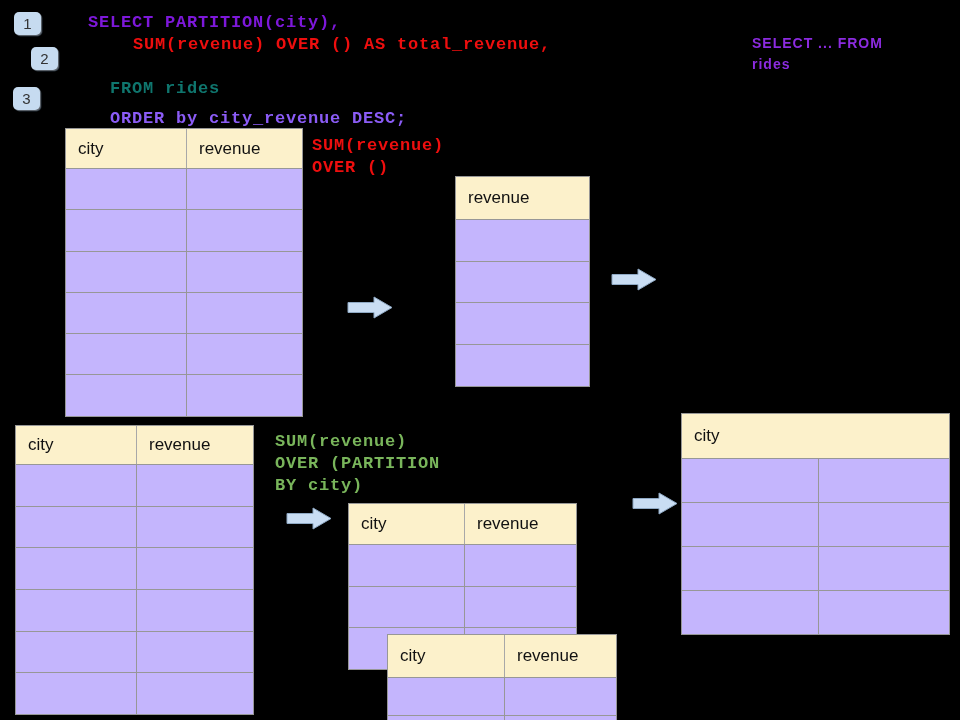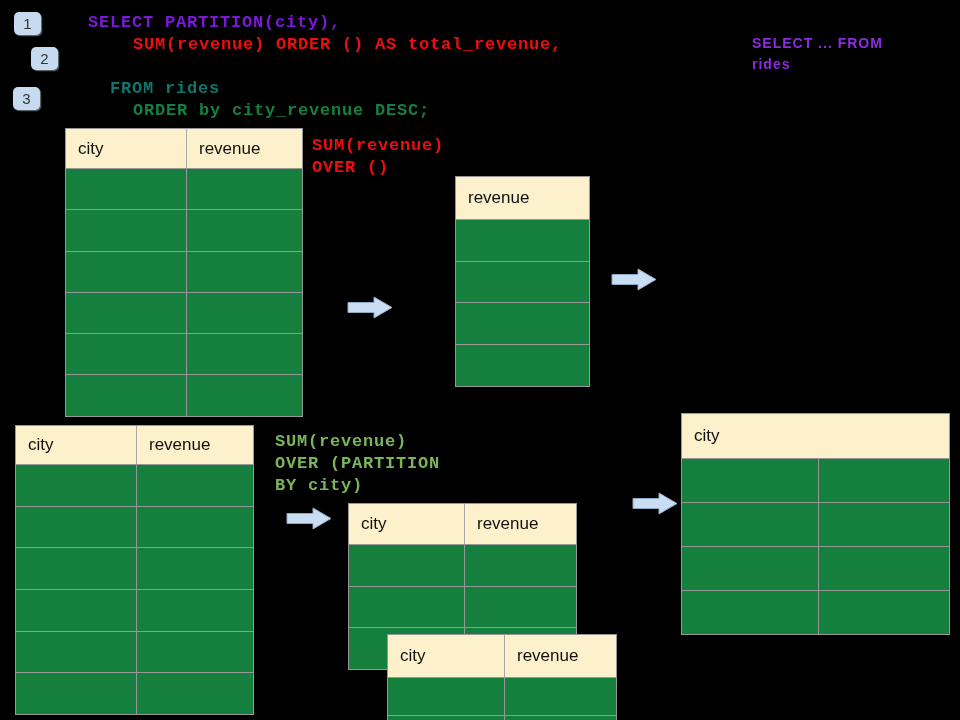--- a/index.html
+++ b/index.html
@@ -5,21 +5,21 @@
   html,body{margin:0;padding:0;background:#000;}
   .page{position:relative;width:960px;height:720px;background:#000;overflow:hidden;
         font-family:"Liberation Sans",sans-serif;}
   .code{position:absolute;font-family:"Liberation Mono","DejaVu Sans Mono",monospace;
         font-weight:bold;white-space:pre;font-size:17px;line-height:22px;letter-spacing:0.8px;}
   .code-small{position:absolute;font-family:Liberation Sans, sans-serif;
         font-weight:bold;white-space:pre;font-size:14px;line-height:21px;letter-spacing:1px;}
   .badge{position:absolute;width:27px;height:23px;border-radius:5px;background:#c6dbf0;
          color:#333;display:flex;align-items:center;justify-content:center;
          font-size:15px;box-shadow:1px 1px 0 rgba(255,255,255,0.25), 1.5px 1.5px 0 rgba(70,90,110,0.5);}
-  .tbl{position:absolute;background:#15803d;border:1px solid #979797;box-sizing:border-box;}
+  .tbl{position:absolute;background:#c4b5fd;border:1px solid #979797;box-sizing:border-box;}
   .thead{display:flex;background:#fcf1cb;height:var(--hh);}
   .th{box-sizing:border-box;display:flex;align-items:center;padding-left:12px;
       font-size:17px;color:#111;overflow:hidden;}
   .th.c1{width:var(--c1);flex:none;}
   .th.c2{flex:1;border-left:1px solid #a8a8a8;}
   .th.single{flex:1;}
   .tr{display:flex;height:var(--rh);border-top:1px solid #979797;box-sizing:border-box;}
   .td{box-sizing:border-box;height:100%;}
   .td.c1{width:var(--c1);flex:none;}
   .td.c2{flex:1;border-left:1px solid #979797;}
@@ -29,23 +29,23 @@
 </head>
 <body>
 
 <div class="page">
 
   <div class="badge" style="left:14px;top:12px;">1</div>
   <div class="badge" style="left:31px;top:47px;">2</div>
   <div class="badge" style="left:13px;top:87px;">3</div>
 
   <div class="code" style="left: 88px; top: 12px; color: rgb(125, 24, 218);">SELECT PARTITION(city),</div>
-  <div class="code" style="left: 133px; top: 34px; color: rgb(238, 14, 14);">SUM(revenue) ORDER () AS total_revenue,</div>
+  <div class="code" style="left: 133px; top: 34px; color: rgb(238, 14, 14);">SUM(revenue) OVER () AS total_revenue,</div>
   <div class="code" style="left: 110px; top: 78px; color: #0f766e;">FROM rides</div>
-  <div class="code" style="left: 110px; top: 100px; color: #15803d; margin-left: 23px;">ORDER by city_revenue DESC;</div>
+  <div class="code" style="left: 110px; top: 108px; color: #8b5cf6;">ORDER by city_revenue DESC;</div>
 
   <div class="code-small" style="left: 752px; top: 33px; color: rgb(140, 43, 224);">SELECT ... FROM
 rides</div>
 
   <div class="code" style="left: 312px; top: 135px; color: rgb(238, 14, 14);">SUM(revenue)
 OVER ()</div>
   <div class="code" style="left: 275px; top: 431px; color: rgb(121, 181, 91);">SUM(revenue)
 OVER (PARTITION
 BY city)</div>
 

